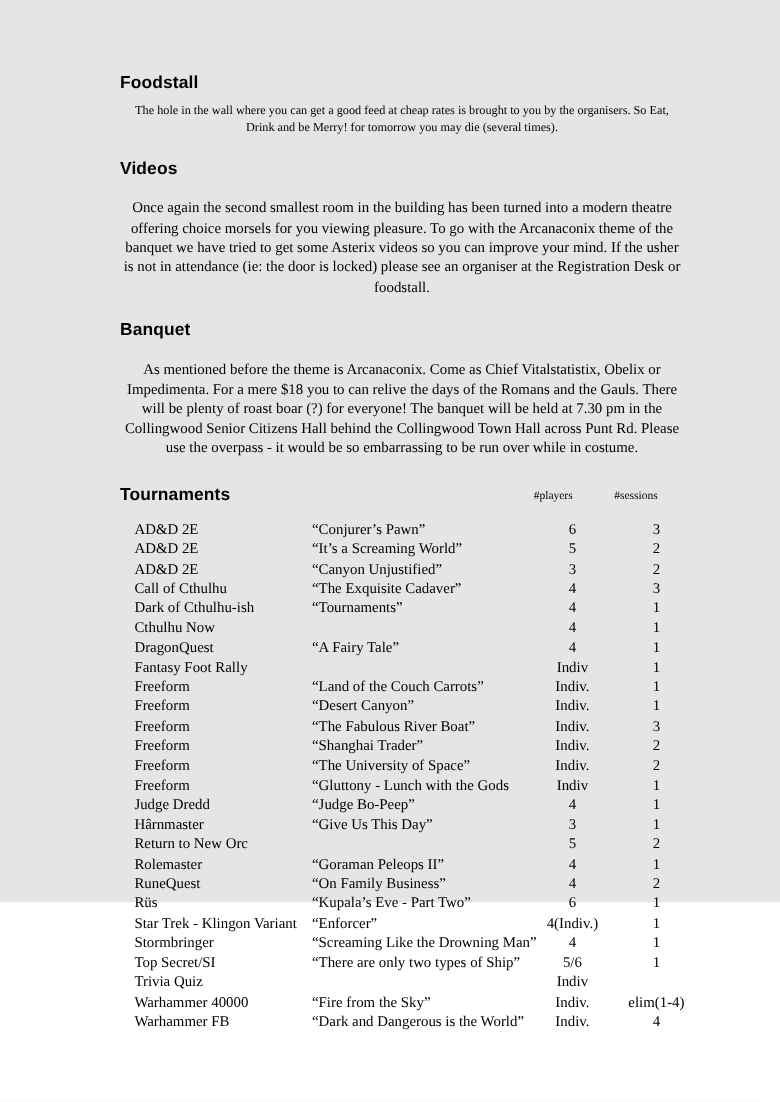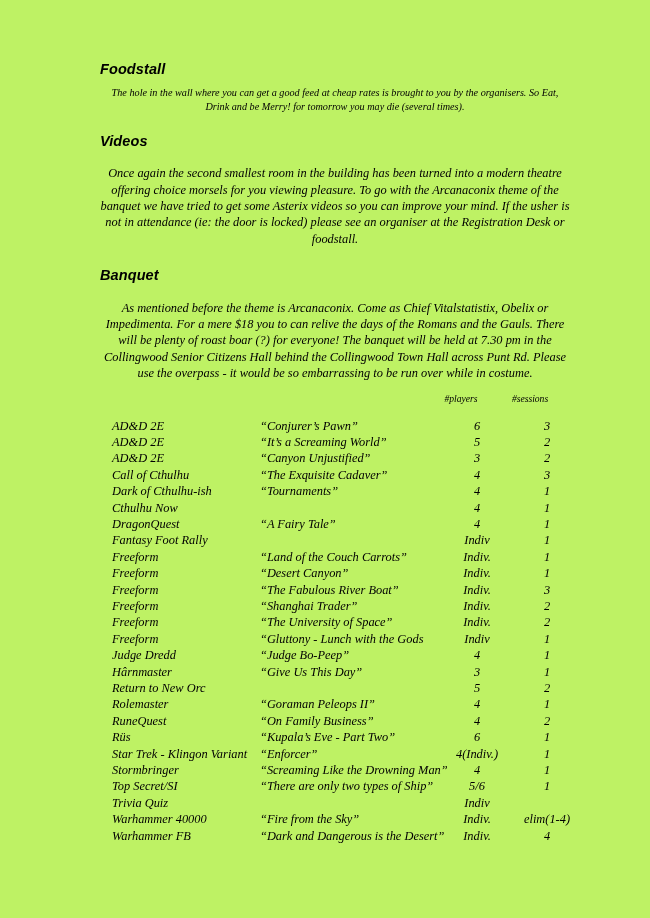--- a/index.html
+++ b/index.html
@@ -14,23 +14,22 @@
     position: relative;
     overflow: hidden;
     font-family: "Liberation Serif", "DejaVu Serif", serif;
     color: #000000;
     -webkit-font-smoothing: none;
   }
   .page {
     position: absolute;
     left: 0; top: 0;
     width: 650px;
-    height: 918px;
-    background: #bef264;
-    font-style: italic;
+    height: 752px;
+    background: #e5e5e5;
   }
   .content {
     position: absolute;
     left: 100px;
     top: 62px;
     width: 470px;
   }
 
   
   h2.section-heading {
@@ -126,20 +125,21 @@
 
     <div class="gap-before-heading"></div>
 
     <h2 class="section-heading">Banquet</h2>
     <div class="gap-after-heading"></div>
     <p class="body-text">As mentioned before the theme is Arcanaconix.  Come as Chief Vitalstatistix, Obelix or Impedimenta.  For a mere $18 you to can relive the days of the Romans and the Gauls.  There will be plenty of roast boar (?) for everyone!  The banquet will be held at 7.30 pm in the Collingwood Senior Citizens Hall behind the Collingwood Town Hall across Punt Rd.  Please use the overpass - it would be so embarrassing to be run over while in costume.</p>
 
     <div class="gap-before-heading-lg"></div>
 
     <div class="tournaments-block">
+      <h2 class="section-heading">Tournaments</h2>
 
       <div class="col-headers">
         <span class="ch ch-players">#players</span>
         <span class="ch ch-sessions">#sessions</span>
       </div>
 
       <table class="tournaments">
         <tbody>
             <tr>
               <td class="c-system">AD&amp;D 2E</td>
@@ -286,21 +286,21 @@
               <td class="c-sessions"></td>
             </tr>
             <tr>
               <td class="c-system">Warhammer 40000</td>
               <td class="c-title">“Fire from the Sky”</td>
               <td class="c-players">Indiv.</td>
               <td class="c-sessions">elim(1-4)</td>
             </tr>
             <tr>
               <td class="c-system">Warhammer FB</td>
-              <td class="c-title">“Dark and Dangerous is the Desert”</td>
+              <td class="c-title">“Dark and Dangerous is the World”</td>
               <td class="c-players">Indiv.</td>
               <td class="c-sessions">4</td>
             </tr>
           </tbody>
       </table>
     </div>
 
   </div>
 </div>
 

